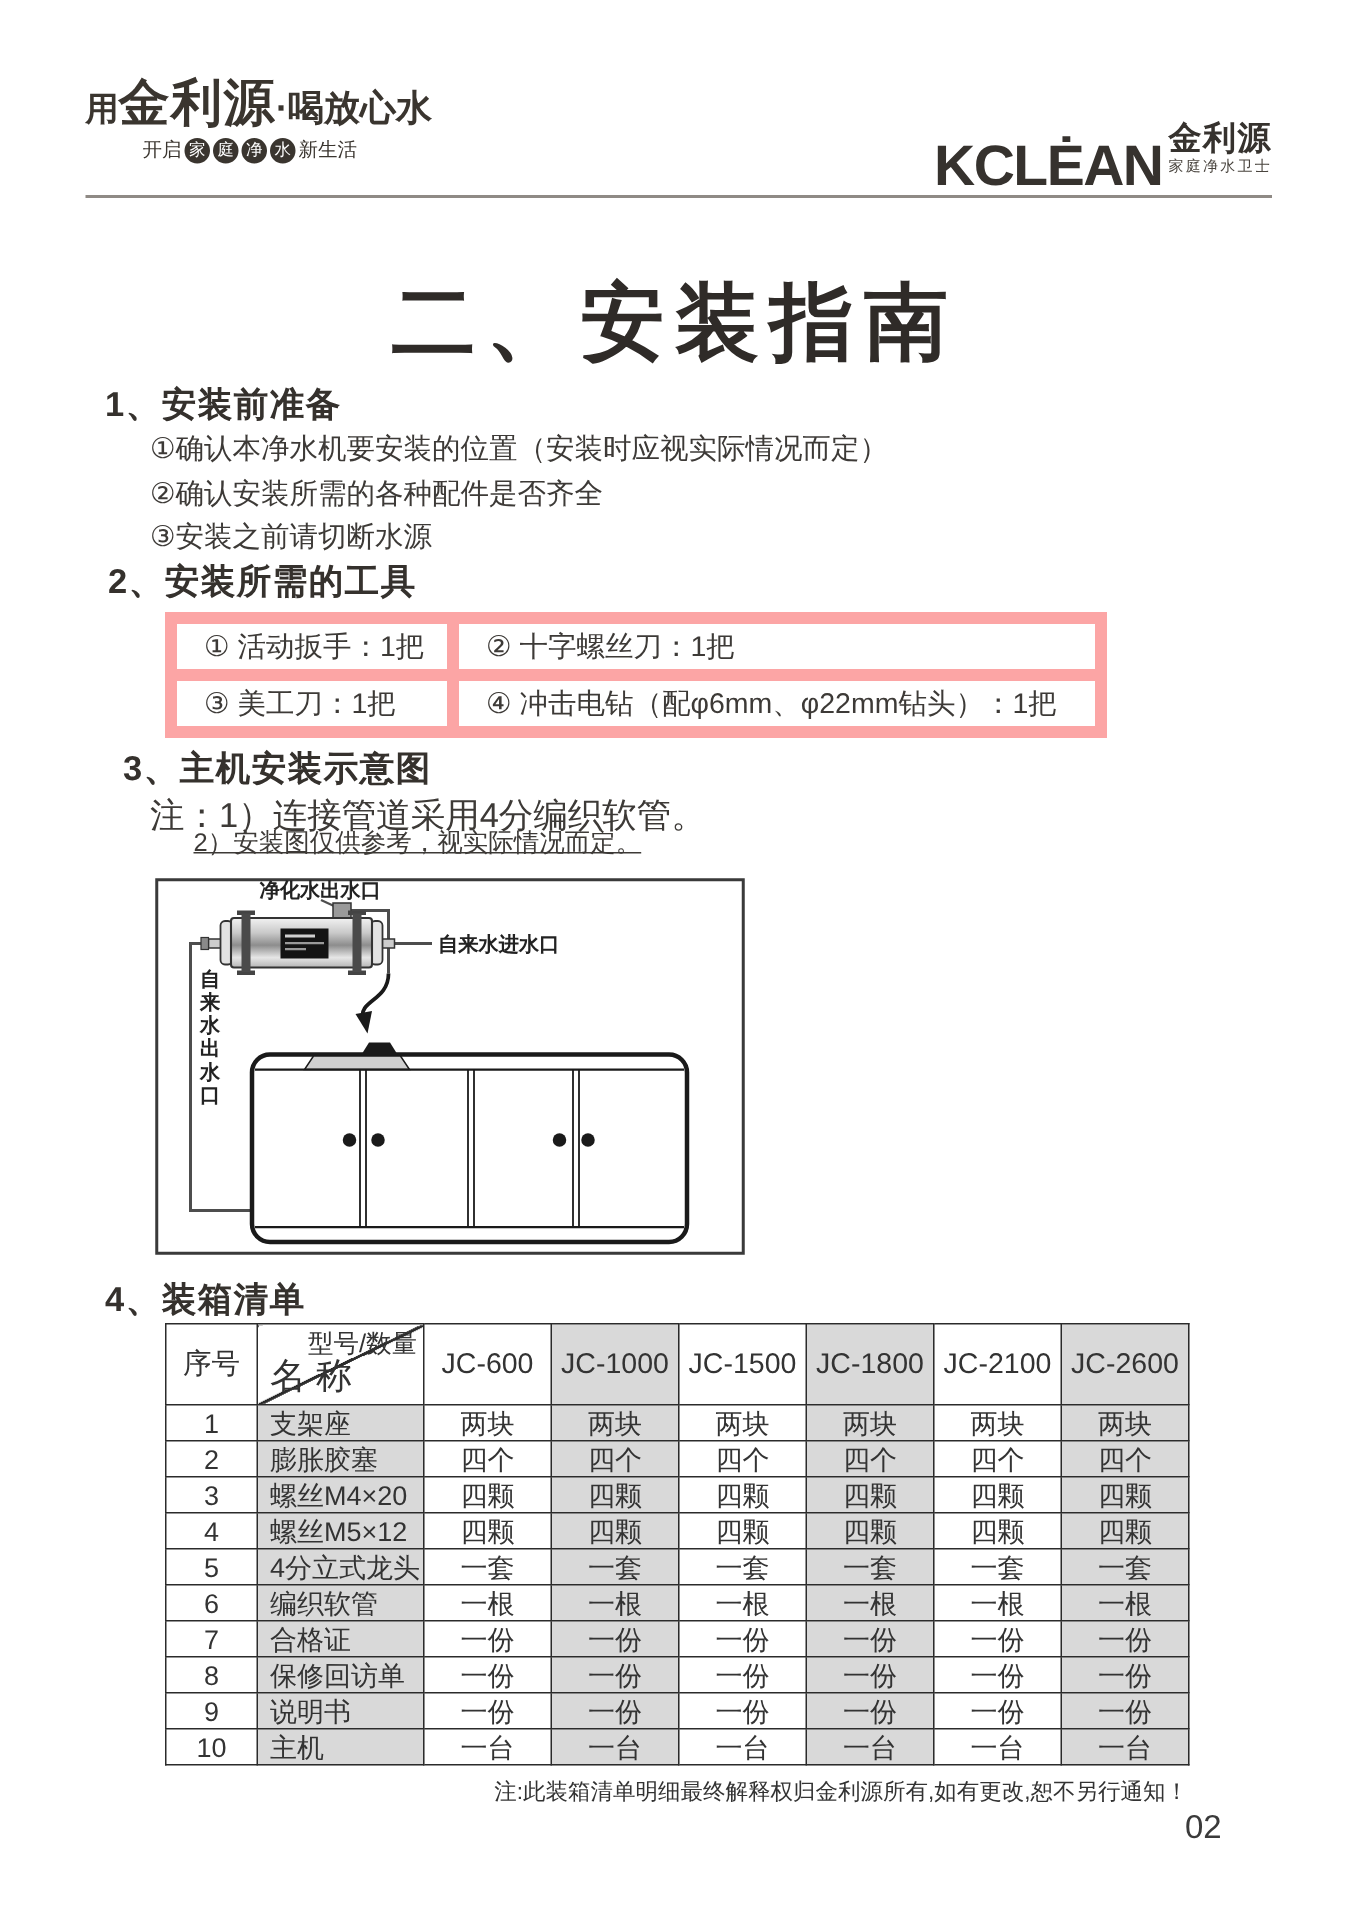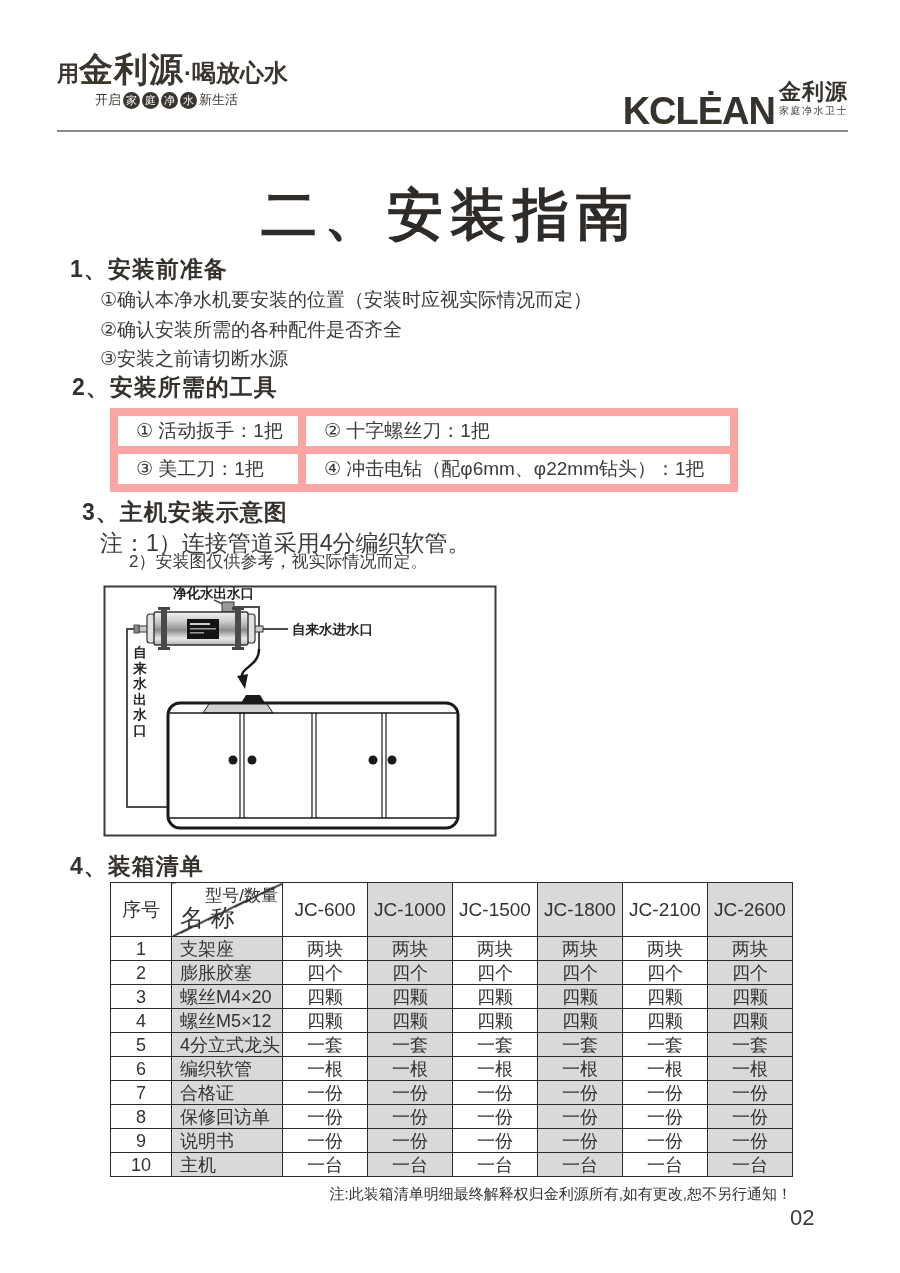--- a/index.html
+++ b/index.html
@@ -38,21 +38,21 @@
   .prep-items { position:absolute; left:100px; top:285px; font-size:19px; color:#3d3a37; line-height:29.5px; white-space:nowrap; }
 
   
   .tools-table { position:absolute; left:110px; top:408px; width:628px; border-collapse:collapse; table-layout:fixed; }
   .tools-table td { border:8px solid #fca5a5; height:38px; font-size:19px; color:#3d3a37;
                     padding-left:18px; white-space:nowrap; }
   .tools-table td:first-child { width:188px; }
 
   
   .note1 { position:absolute; left:100px; top:528px; font-size:23px; color:#3d3a37; white-space:nowrap; }
-  .note2 { position:absolute; left:129px; top:550px; font-size:17px; color:#3d3a37; white-space:nowrap; }
+  .note2 { position:absolute; left:129px; top:550px; font-size:17px; color:#3d3a37; white-space:nowrap;text-decoration:underline; }
 
   
   .diagram { position:absolute; left:103px; top:585px; }
 
   
   .packing-table { position:absolute; left:110px; top:882px; width:682px; border-collapse:collapse; table-layout:fixed; }
   .packing-table col.c-no { width:61px; } .packing-table col.c-name { width:111px; }
   .packing-table col.c-m  { width:85px; }
   .packing-table th, .packing-table td { border:1.8px solid #2b2b2b; text-align:center; color:#333;
                                          font-weight:normal; line-height:1; }

